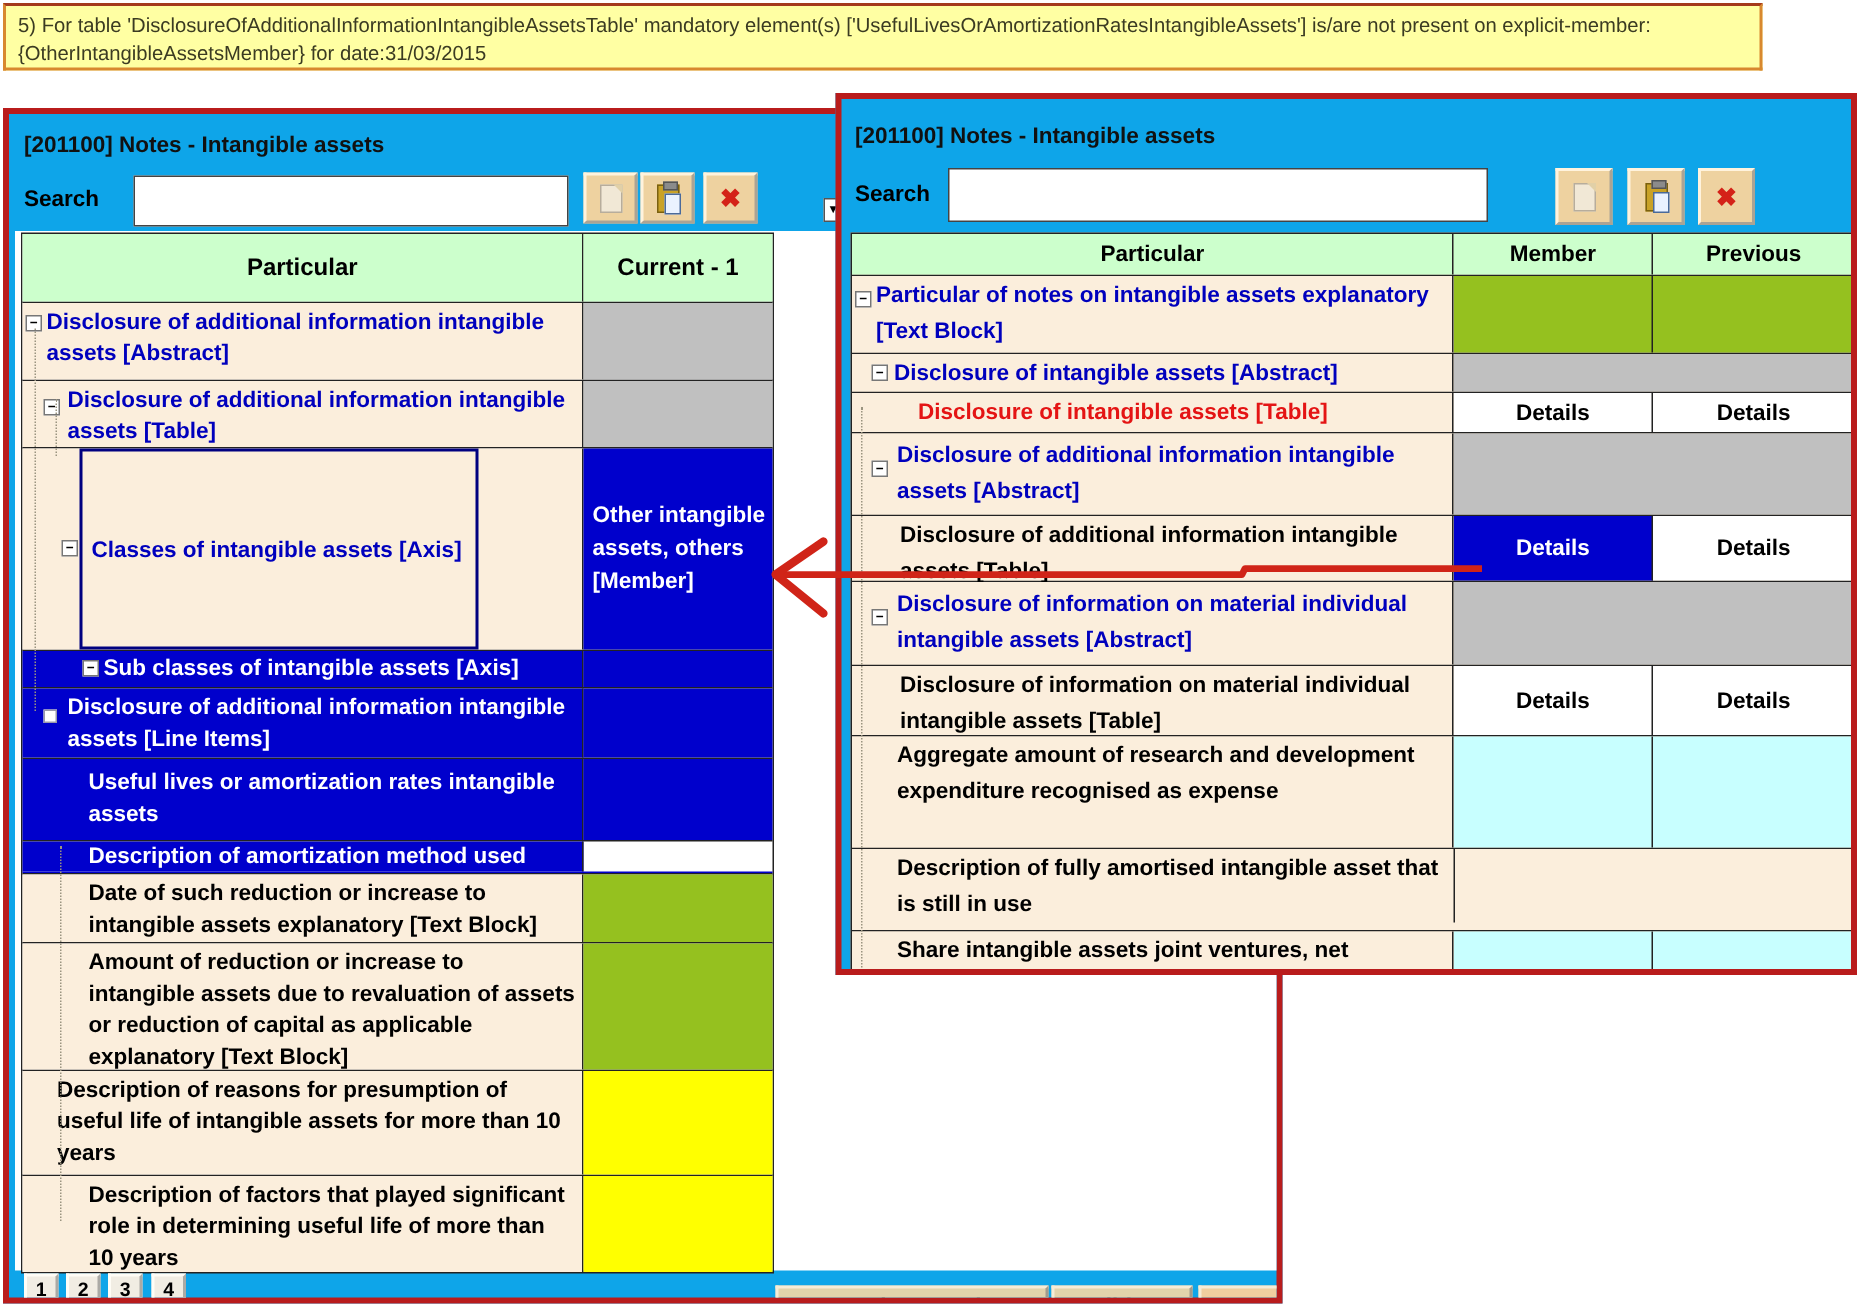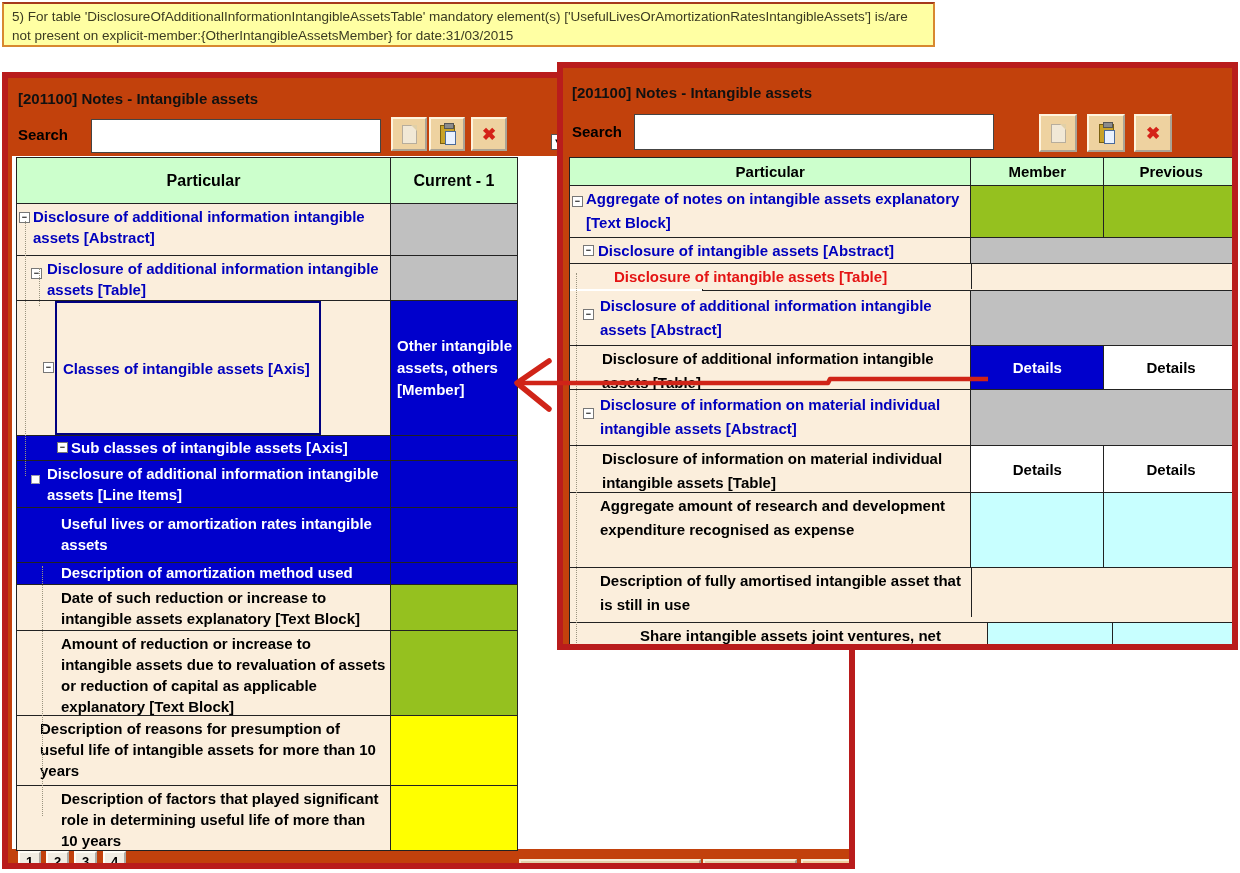--- a/index.html
+++ b/index.html
@@ -1,26 +1,26 @@
 <!DOCTYPE html>
 <html><head>
 <meta charset="utf-8">
 <style>
   html,body{margin:0;padding:0;}
   body{width:1240px;height:873px;position:relative;background:#ffffff;overflow:hidden;
        font-family:"Liberation Sans",sans-serif;}
   *{box-sizing:border-box;}
 
   
-  .warning{position:absolute;left:2px;top:2px;width:933px;height:45px;
+  .warning{position:absolute;left:2px;top:2px;width:1173px;height:45px;
     background:#ffffa3;border:2px solid #d8882f;border-top-color:#a43a1c;
     color:#3b3b22;font-size:13.5px;line-height:19px;padding:3px 8px;}
 
   
-  .win{position:absolute;background:#c2410c;border:6px solid #b91c1c;overflow:hidden;}
+  .win{position:absolute;background:#0ea5e9;border:4px solid #b91c1c;overflow:hidden;}
   .left-win{left:2px;top:72px;width:853px;height:797px;z-index:1;}
   .right-win{left:557px;top:62px;width:681px;height:588px;z-index:2;}
   .wtitle{position:absolute;font-weight:bold;font-size:15px;color:#111;}
   .slabel{position:absolute;font-weight:bold;font-size:15px;color:#000;}
   .sinput{position:absolute;background:#fff;border:1px solid #444;font-size:14px;padding:2px 4px;}
   .tbtn{position:absolute;width:36px;height:34px;background:#eed2a0;
         border:2px outset #fff3dd;display:flex;align-items:center;justify-content:center;padding:0;cursor:pointer;}
   .rbtn{width:38px;height:38px;}
   .xmark{color:#d42218;font-weight:bold;font-size:17px;line-height:17px;}
   .icon-doc{width:15px;height:19px;background:#f4f4f4;border:1px solid #9a9a9a;position:relative;opacity:.65;}
@@ -156,21 +156,21 @@
         <div class="lval"></div>
       </div>
 
       <div class="lrow brow" style="height:55px;">
         <div class="lbl" style="padding-left:44px;padding-top:5px;">
           <span>Useful lives or amortization rates intangible assets</span>
         </div>
         <div class="lval"></div>
       </div>
 
-      <div class="lrow brow" style="height:22px;">
+      <div class="lrow brow" style="height:22px;flex-direction:column;">
         <div class="lbl" style="padding-left:44px;padding-top:0;line-height:20px;">
           <span>Description of amortization method used</span>
         </div>
         <div class="lval"></div>
       </div>
 
       <div class="lrow" style="height:46px;">
         <div class="lbl" style="padding-left:44px;color:#000;">
           <span>Date of such reduction or increase to intangible assets explanatory [Text Block]</span>
         </div>
@@ -232,35 +232,35 @@
 
     <div class="rrow" style="height:27px;">
       <div class="rlbl rhdr">Particular</div>
       <div class="rcell rhdr">Member</div>
       <div class="rcell last rhdr">Previous</div>
     </div>
 
     <div class="rrow" style="height:52px;">
       <div class="rlbl" style="padding-left:16px;">
         <span class="eb" style="left:2px;top:10px;">−</span>
-        <span>Aggregate of notes on intangible assets explanatory [Text Block]</span>
+        <span>Particular of notes on intangible assets explanatory [Text Block]</span>
       </div>
       <div class="rcell green"></div>
       <div class="rcell last green"></div>
     </div>
 
     <div class="rrow" style="height:26px;">
       <div class="rlbl" style="padding-left:28px;line-height:23px;">
         <span class="eb" style="left:13px;top:7px;">−</span>
         <span>Disclosure of intangible assets [Abstract]</span>
       </div>
       <div class="rcell span2 gray"></div>
     </div>
 
-    <div class="rrow" style="height:27px;flex-direction:column;">
+    <div class="rrow" style="height:27px;">
       <div class="rlbl redtxt" style="padding-left:44px;line-height:24px;">
         <span>Disclosure of intangible assets [Table]</span>
       </div>
       <div class="rcell" style="background:#fff;">Details</div>
       <div class="rcell last" style="background:#fff;">Details</div>
     </div>
 
     <div class="rrow" style="height:55px;">
       <div class="rlbl" style="padding-left:30px;padding-top:3px;">
         <span class="eb" style="left:13px;top:18px;">−</span>
@@ -303,21 +303,21 @@
 
     <div class="rrow" style="height:55px;flex-direction:column;">
       <div class="rlbl blktxt" style="padding-left:30px;">
         <span>Description of fully amortised intangible asset that is still in use</span>
       </div>
       <div class="rcell yellow"></div>
       <div class="rcell last yellow"></div>
     </div>
 
     <div class="rrow" style="height:26px;">
-      <div class="rlbl blktxt" style="padding-left:30px;line-height:23px;margin-left:40px;">
+      <div class="rlbl blktxt" style="padding-left:30px;line-height:23px;">
         <span>Share intangible assets joint ventures, net</span>
       </div>
       <div class="rcell cyan"></div>
       <div class="rcell last cyan"></div>
     </div>
   </div>
   <div class="dot" style="left:13px;top:205px;height:420px;"></div>
 </div>
 
 <svg class="arrow-svg" viewBox="0 0 1240 873">

